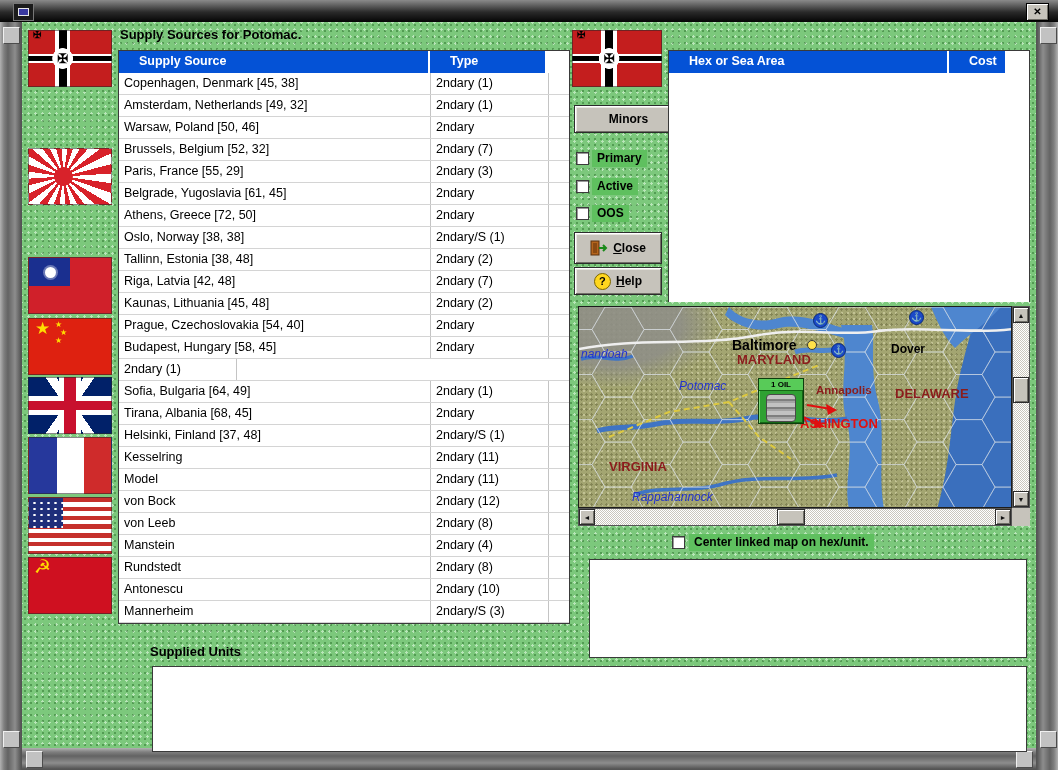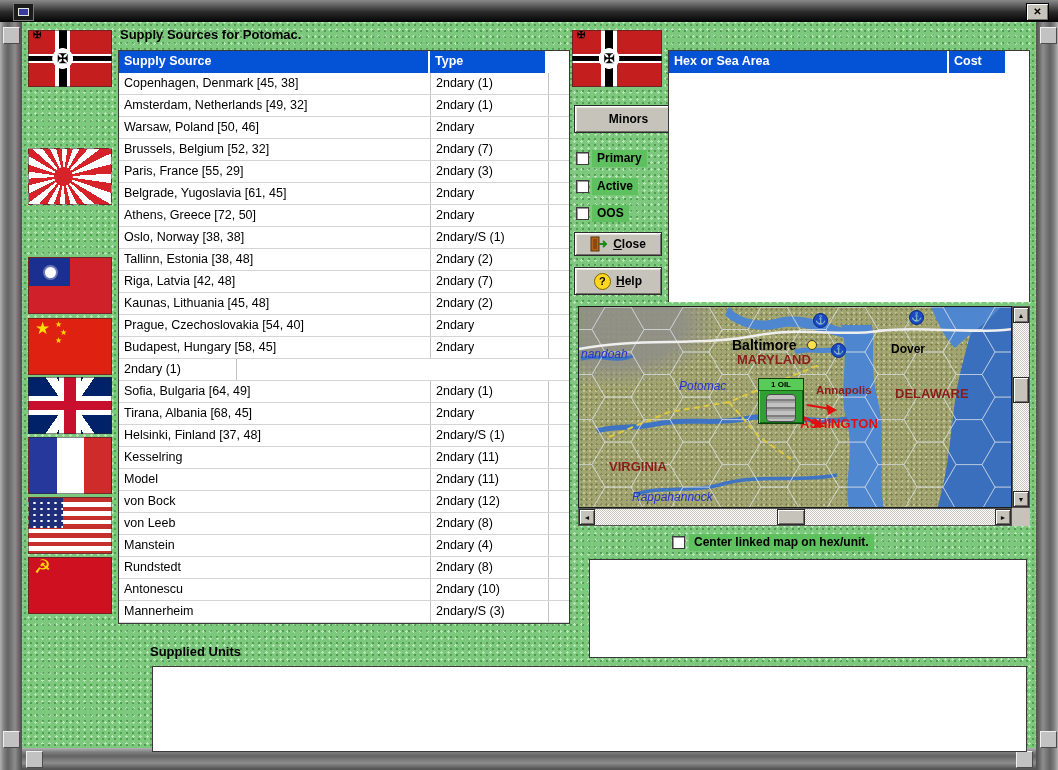--- a/index.html
+++ b/index.html
@@ -64,21 +64,21 @@
   .flag-fr{background:linear-gradient(to right,#26389c 0 34%,#fff 34% 67%,#cf2b2b 67%);}
   .flag-us{background:repeating-linear-gradient(to bottom,#c5302c 0 4.4px,#fff 4.4px 8.8px);}
   .flag-us .canton{position:absolute;left:0;top:0;width:42%;height:54%;background:#1f2e7a;
     background-image:radial-gradient(#fff 1px,transparent 1.5px);background-size:7px 6px;background-position:2px 2px;}
   .flag-su{background:#cf1020;}
 
   
   .datatable{position:absolute;background:#fff;border:1px solid #3a3a3a;box-sizing:border-box;}
   .thead{display:flex;height:22px;background:#fff;}
   .hcell{background:#0452d6;color:#fff;font-weight:bold;font-size:12.5px;line-height:21px;
-    padding-left:5px;box-sizing:border-box;border-right:2px solid #fff;}
+    padding-left:20px;box-sizing:border-box;border-right:2px solid #fff;}
   .hcell.h-pad{background:#fff;border-right:none;}
   .tbody{background:#fff;}
   .srow{display:flex;height:21px;line-height:20px;border-bottom:1px solid #d4d4d4;cursor:default;}
   .cell{box-sizing:border-box;font-size:12.5px;padding-left:5px;white-space:nowrap;overflow:hidden;}
   .c-source{width:312px;border-right:1px solid #c4c4c4;}
   .c-type{width:118px;border-right:1px solid #c4c4c4;}
   .c-pad{flex:1;}
   .supply-table{left:118px;top:50px;width:452px;}
   .supply-table .h-source{width:311px;}
   .supply-table .h-type{width:117px;}
@@ -337,21 +337,21 @@
     <span>Minors</span>
   </div>
 
   <div class="cb" style="left:576px;top:152px;"></div>
   <div class="glabel" style="left:592px;top:150px;">Primary</div>
   <div class="cb" style="left:576px;top:180px;"></div>
   <div class="glabel" style="left:592px;top:178px;">Active</div>
   <div class="cb" style="left:576px;top:207px;"></div>
   <div class="glabel" style="left:592px;top:205px;">OOS</div>
 
-  <div class="btn" style="left:574px;top:232px;width:88px;height:24px;">
+  <div class="btn" style="left:574px;top:232px;width:88px;height:32px;">
     <svg width="18" height="16" viewBox="0 0 18 16">
       <rect x="1" y="1" width="8" height="14" fill="#b5651d" stroke="#5a3210"></rect>
       <rect x="3" y="3" width="4" height="10" fill="#8a4a12"></rect>
       <path d="M9 8 L16 8 M13 5 L16 8 L13 11" stroke="#1a8a1a" stroke-width="2" fill="none"></path>
     </svg>
     <span class="ul-first">Close</span>
   </div>
   <div class="btn" style="left:574px;top:267px;width:88px;height:28px;">
     <span class="help-badge">?</span>
     <span class="ul-first">Help</span>

